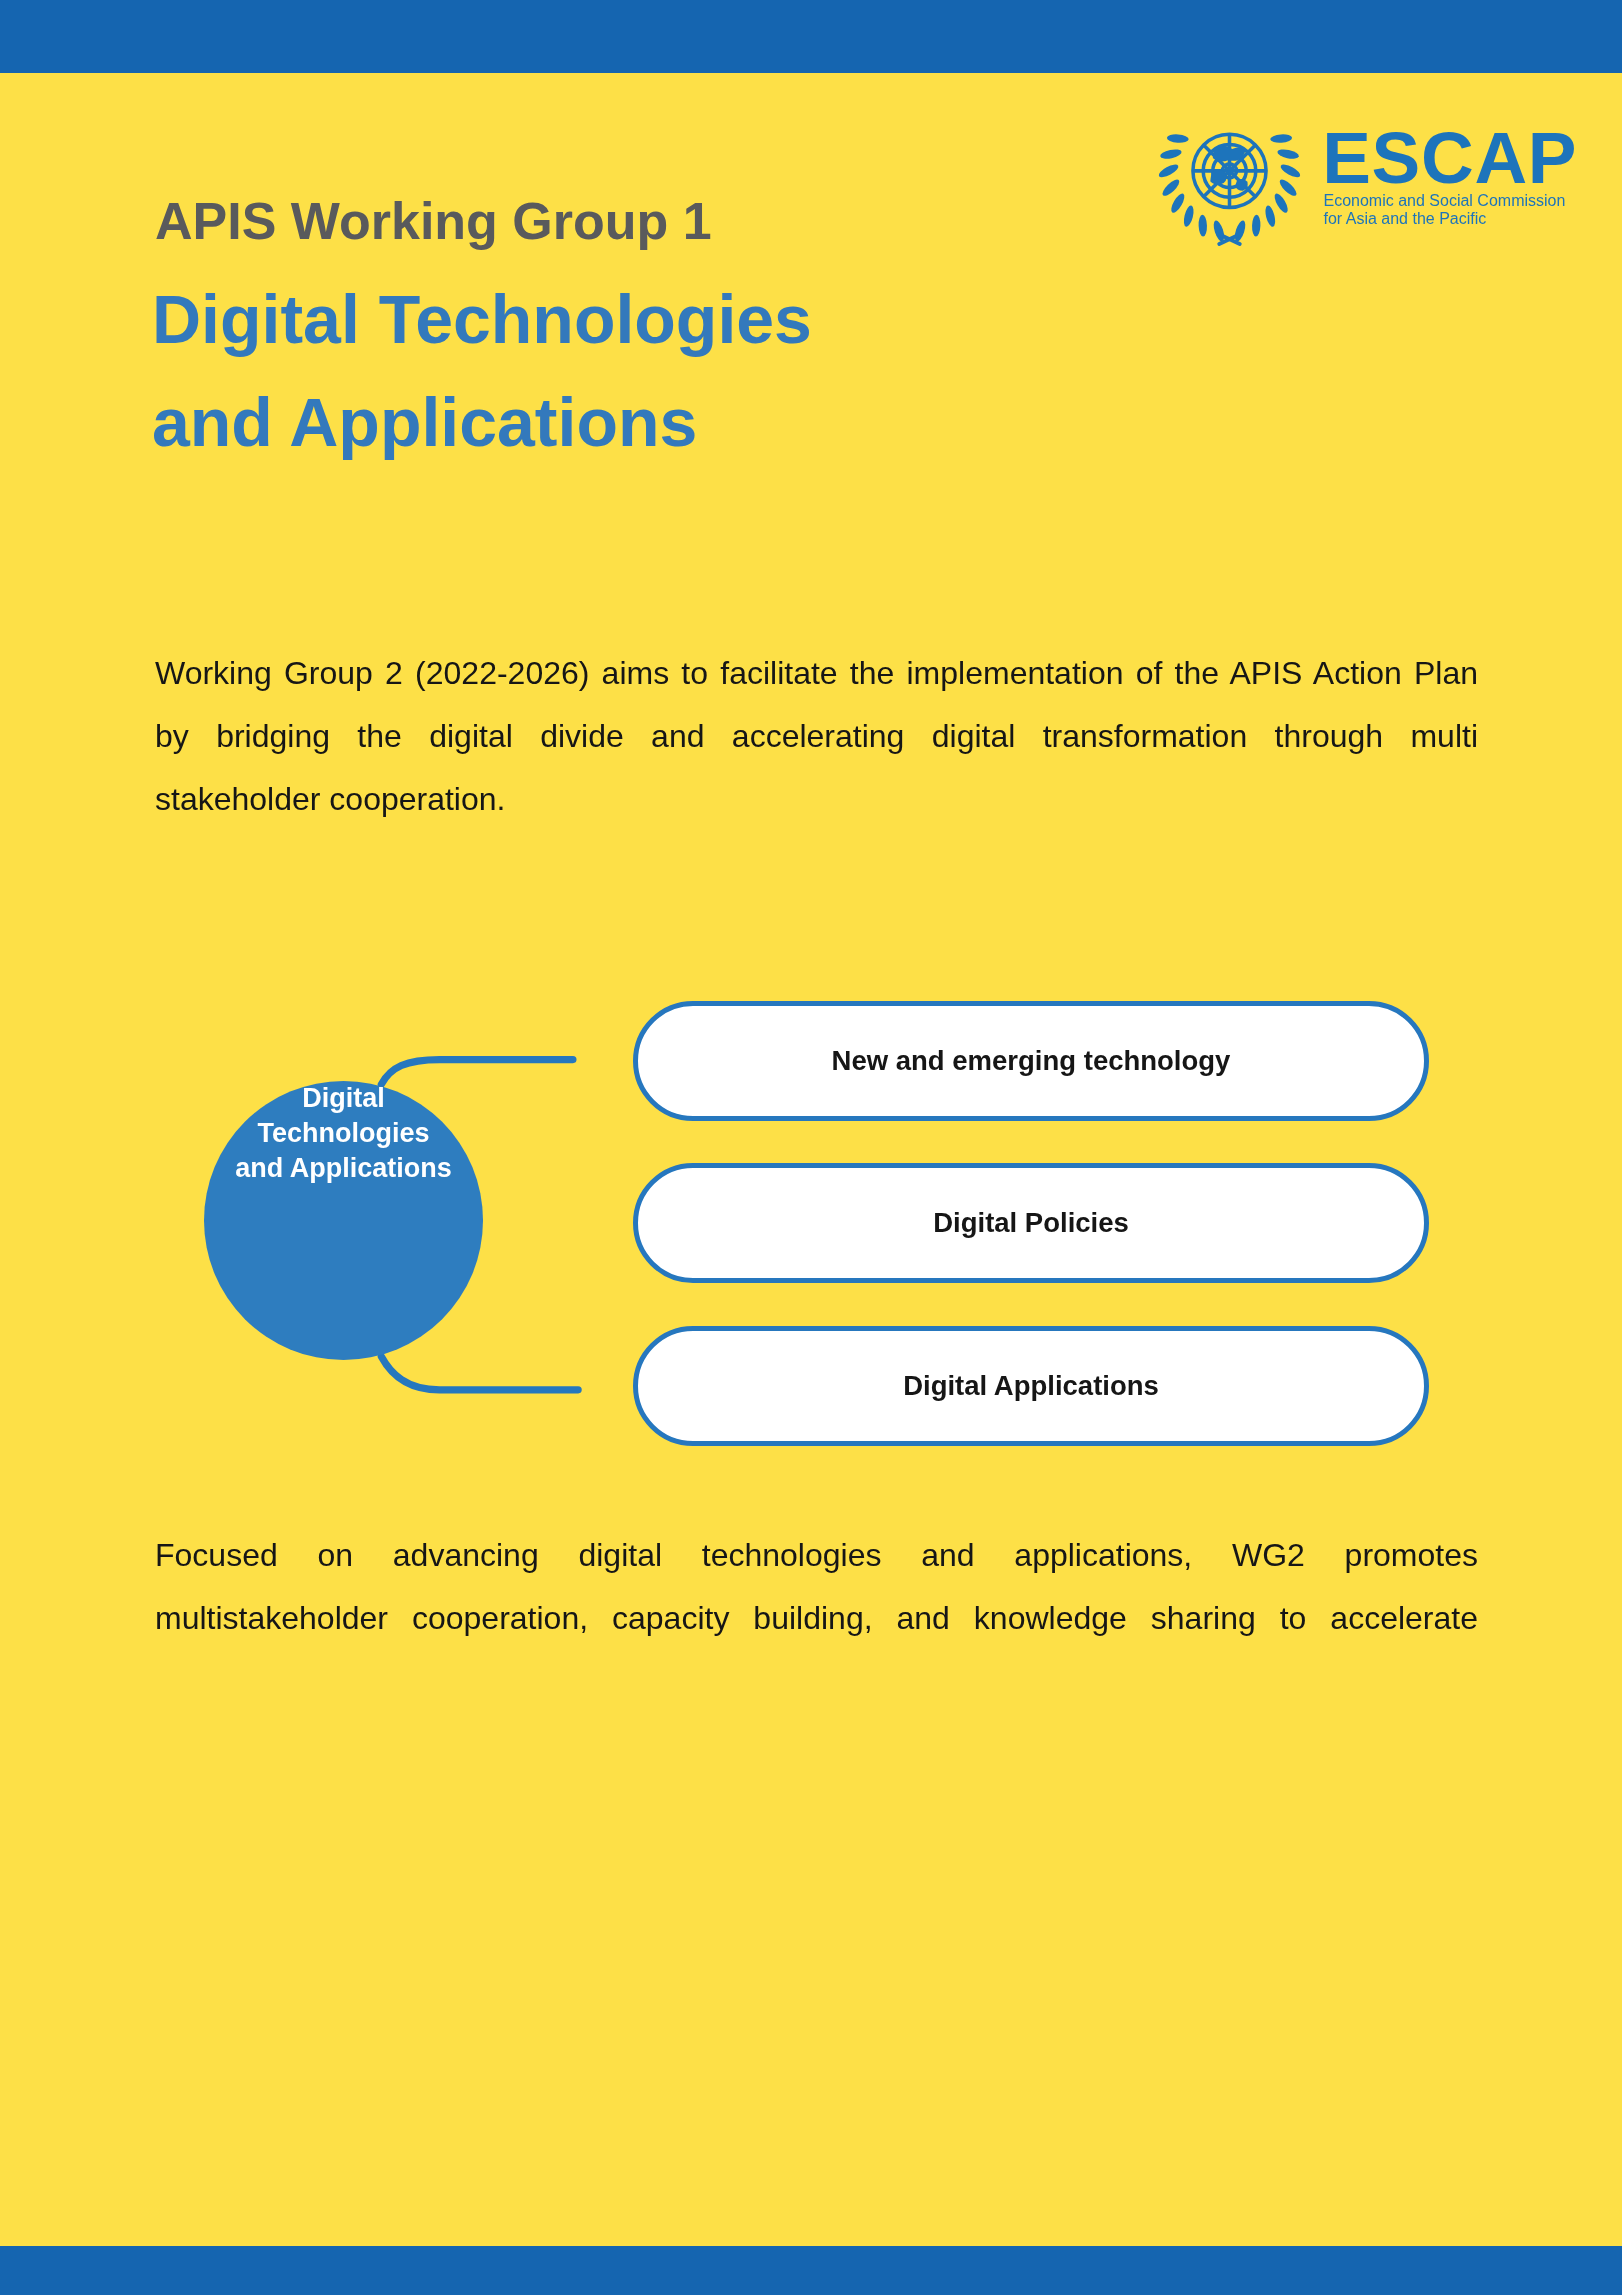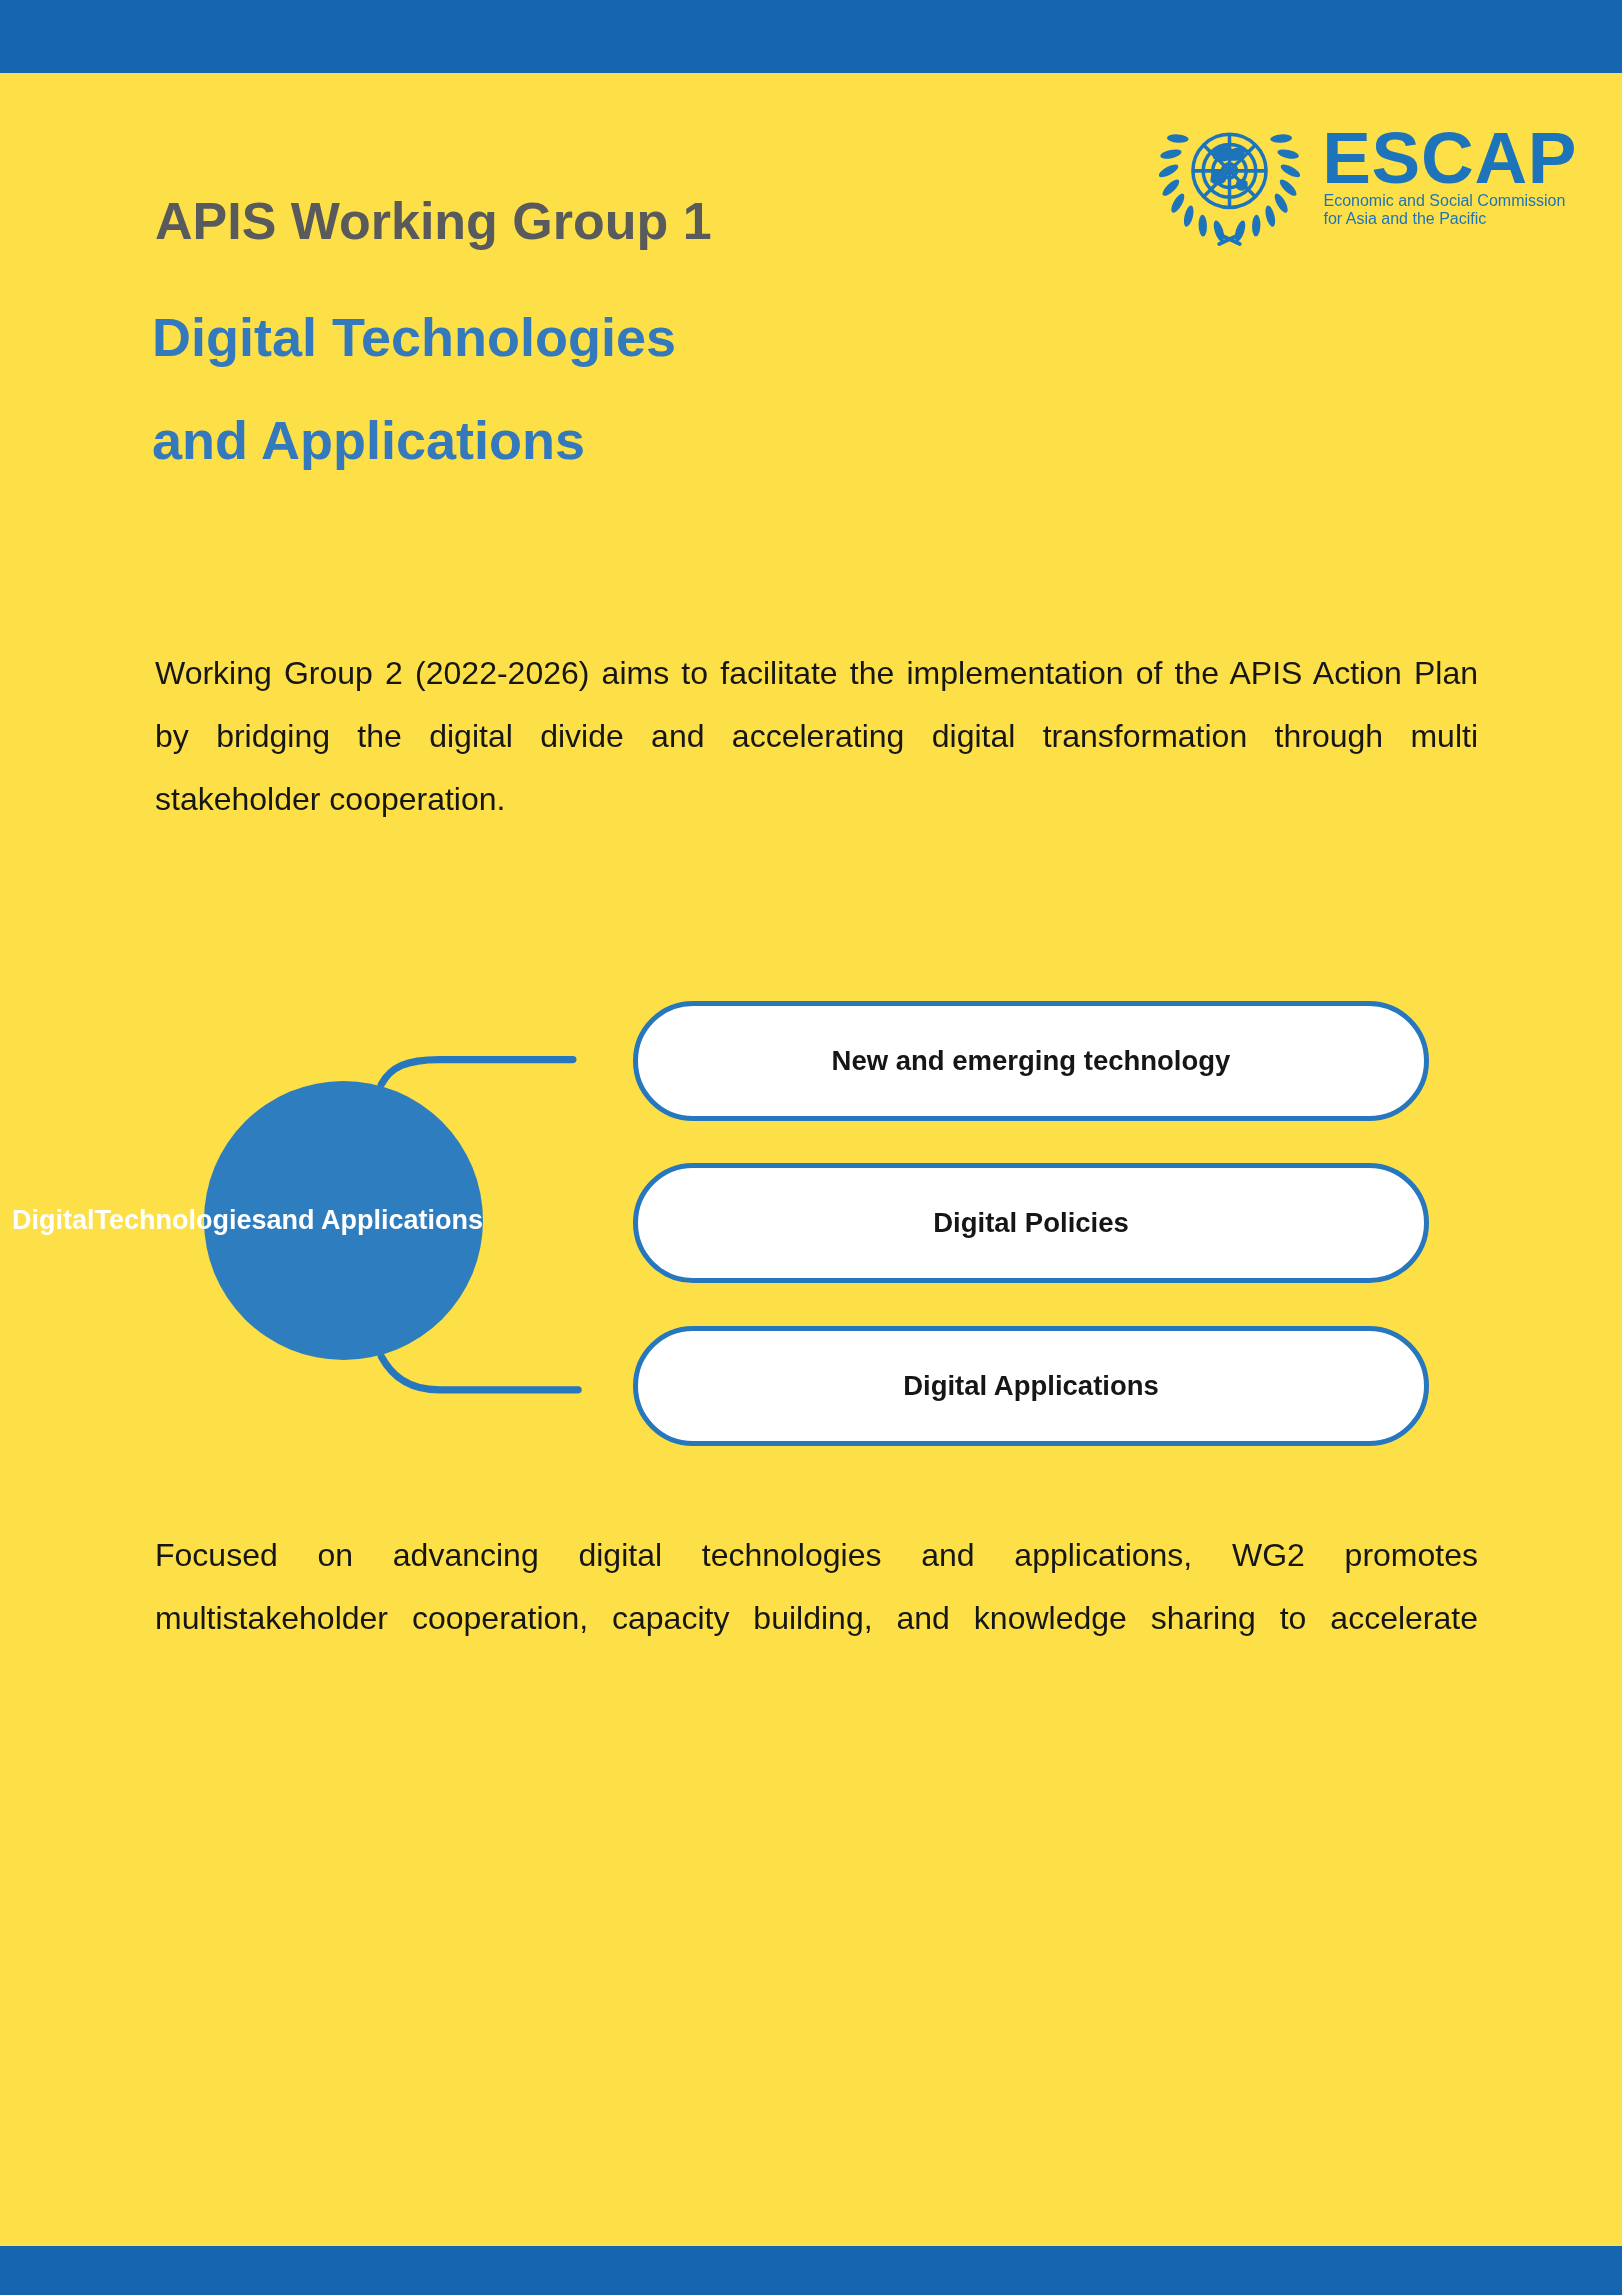--- a/index.html
+++ b/index.html
@@ -70,22 +70,22 @@
     top:195px;
     font-size:52px;
     line-height:52px;
     font-weight:700;
     color:var(--heading);
     white-space:nowrap;
   }
   .page-title{
     position:absolute;
     left:152px;
-    top:286px;
-    font-size:54px;
+    top:268px;
+    font-size:68px;
     line-height:103px;
     font-weight:700;
     color:var(--title);
     white-space:nowrap;
   }
 
   
   .para{
     position:absolute;
     left:155px;
@@ -108,23 +108,23 @@
   }
   .center-node{
     position:absolute;
     left:204px;
     top:1081px;
     width:279px;
     height:279px;
     border-radius:50%;
     background:var(--nodefill);
     display:flex;
-    flex-direction:row;
+    flex-direction:column;
     align-items:center;
-    justify-content:flex-end;
+    justify-content:flex-start;
     text-align:center;
   }
   .center-node .cline{
     color:#ffffff;
     font-weight:700;
     font-size:27px;
     line-height:35px;
     white-space:nowrap;
   }
   .pill{

